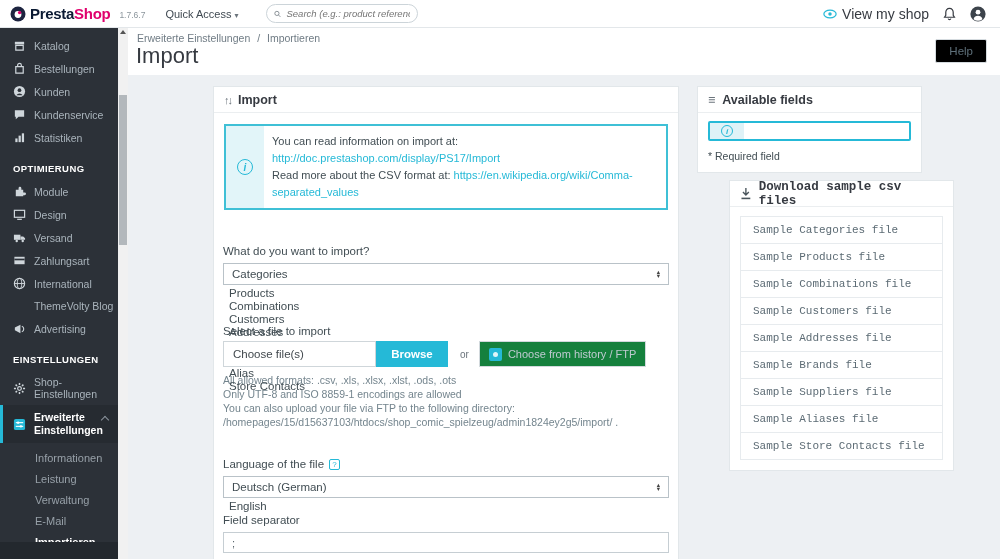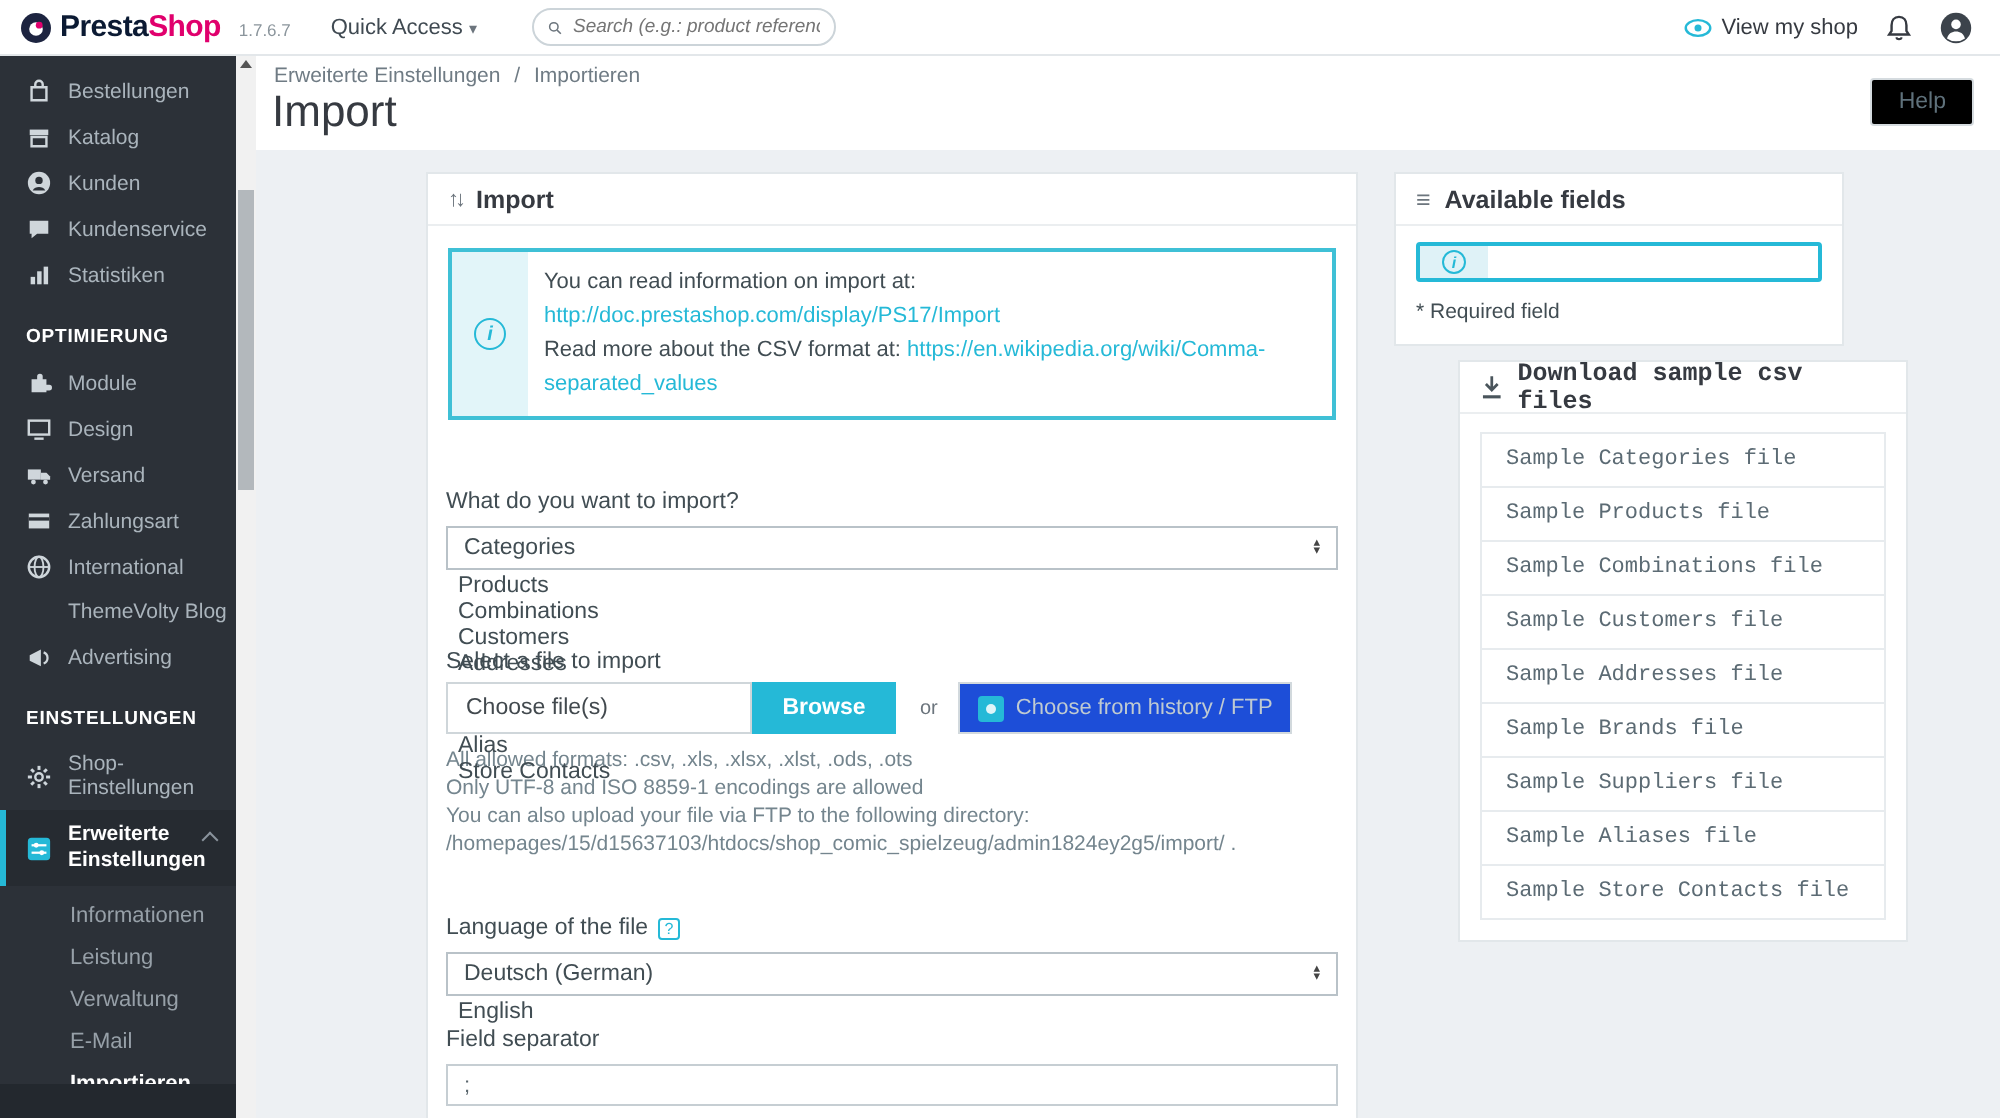--- a/index.html
+++ b/index.html
@@ -13,21 +13,21 @@
   .logo-name { font-size:15px; font-weight:bold; letter-spacing:-0.3px; }
   .logo-name .p1 { color:#0b1a33;text-align:right; } .logo-name .p2 { color:#e0006d; }
   .version { font-size:8.5px; color:#8b959c; margin-left:5px; margin-top:3px; }
   .quick { font-size:11px; color:#404a52; margin-left:20px; cursor:pointer; }
   .quick .caret { font-size:8px; color:#6c757d; }
   .search-pill { margin-left:28px; width:152px; height:19px; border:1px solid #ccd4d9; border-radius:10px;
     display:flex; align-items:center; padding:0 7px; gap:5px; background:#fff; }
   .search-pill input { border:0; outline:0; flex:1; font-size:9.5px; font-style:italic; color:#6c757d;
     font-family:"Liberation Sans","DejaVu Sans",sans-serif; background:transparent; }
   .top-right { margin-left:auto; display:flex; align-items:center; gap:14px; padding-right:14px; }
-  .view-shop { display:flex; align-items:center; gap:5px; font-size:11px; color:#363a41; cursor:pointer; }
+  .view-shop { display:flex; align-items:center; gap:5px; font-size:14px; color:#363a41; cursor:pointer; }
 
   
   .sidebar { position:absolute; left:0; top:28px; width:118px; height:531px; background:#2c3138; z-index:40; }
   .side-item { display:flex; align-items:center; gap:8px; padding:5px 0 5px 13px; font-size:10.5px;
     color:#aab4bc; cursor:pointer; }
   .side-item svg { flex:0 0 13px; }
   .side-sec { font-size:9.5px; font-weight:bold; color:#fff; letter-spacing:0.4px; padding:14px 0 6px 13px; }
   .side-item.active-parent { background:#262b31; color:#fff; font-weight:bold; border-left:3px solid #25b9d7;
     padding-left:10px; position:relative; padding-top:6px; padding-bottom:6px; }
   .side-item.active-parent .lbl2 { line-height:1.25; }
@@ -81,21 +81,21 @@
   .optlist .opt:nth-child(3){top:28px} .optlist .opt:nth-child(4){top:41px}
   .optlist .opt:nth-child(5){top:82px} .optlist .opt:nth-child(6){top:95px}
 
   .file-label { margin-top:40px; }
   .file-row { position:relative; z-index:3; margin-top:4px; display:flex; align-items:center; }
   .file-input { width:153px; height:26px; border:1px solid #cfd6da; background:#fff; font-size:11.5px;
     color:#42494e; padding:0 9px; font-family:"Liberation Sans","DejaVu Sans",sans-serif; outline:0; }
   .browse-btn { width:72px; height:26px; background:#25b9d7; color:#fff; border:0; font-size:11.5px;
     font-weight:bold; cursor:pointer; }
   .or-tx { margin:0 10px 0 12px; font-size:10px; color:#6c757d; }
-  .ftp-btn { height:26px; border:1px solid #d2d9dd; background:#1d4ed8; display:flex; align-items:center;
+  .ftp-btn { height:26px; border:1px solid #d2d9dd; background:#15803d; display:flex; align-items:center;
     gap:6px; padding:0 9px; cursor:pointer; }
   .ftp-badge { width:13px; height:13px; background:#25b9d7; border-radius:2px; position:relative; }
   .ftp-badge:after { content:""; position:absolute; left:4px; top:4px; width:5px; height:5px;
     background:#dff5f9; border-radius:50%; }
   .ftp-btn span.tx { font-size:11px; color:#bfcad1; }
   .hint { font-size:10.5px; color:#74858e; line-height:13px; }
   .hints1 { margin-top:7px; } .hints1 .hint { margin-bottom:1px; }
 
   .lang-label { margin-top:29px; }
   .sep-label { margin-top:16px; }
@@ -156,31 +156,31 @@
       <circle cx="8" cy="6.2" r="2.4" fill="#fff"></circle>
       <path d="M3.5 13.2c.7-2.4 2.5-3.4 4.5-3.4s3.8 1 4.5 3.4a7.6 7.6 0 01-9 0z" fill="#fff"></path>
     </svg>
   </div>
 </div>
 
 <div class="sidebar">
   <div style="height:6px"></div>
   <div class="side-item">
     <svg width="13" height="13" viewBox="0 0 14 14">
+        <path d="M2 3h10v3H2z" fill="#cfd6db"></path>
+        <path d="M3 7h8v5H3z" fill="none" stroke="#cfd6db" stroke-width="1.3"></path>
+      </svg>
+    <span>Katalog</span>
+  </div>
+  <div class="side-item">
+    <svg width="13" height="13" viewBox="0 0 14 14">
         <path d="M3 5h8v7H3z" fill="none" stroke="#cfd6db" stroke-width="1.3"></path>
         <path d="M5 5V3.5a2 2 0 014 0V5" fill="none" stroke="#cfd6db" stroke-width="1.3"></path>
       </svg>
     <span>Bestellungen</span>
-  </div>
-  <div class="side-item">
-    <svg width="13" height="13" viewBox="0 0 14 14">
-        <path d="M2 3h10v3H2z" fill="#cfd6db"></path>
-        <path d="M3 7h8v5H3z" fill="none" stroke="#cfd6db" stroke-width="1.3"></path>
-      </svg>
-    <span>Katalog</span>
   </div>
   <div class="side-item">
     <svg width="13" height="13" viewBox="0 0 14 14">
         <circle cx="7" cy="7" r="6" fill="#cfd6db"></circle>
         <circle cx="7" cy="5.6" r="2" fill="#2c3138"></circle>
         <path d="M3.6 11a4 4 0 016.8 0" fill="#2c3138"></path>
       </svg>
     <span>Kunden</span>
   </div>
   <div class="side-item">

